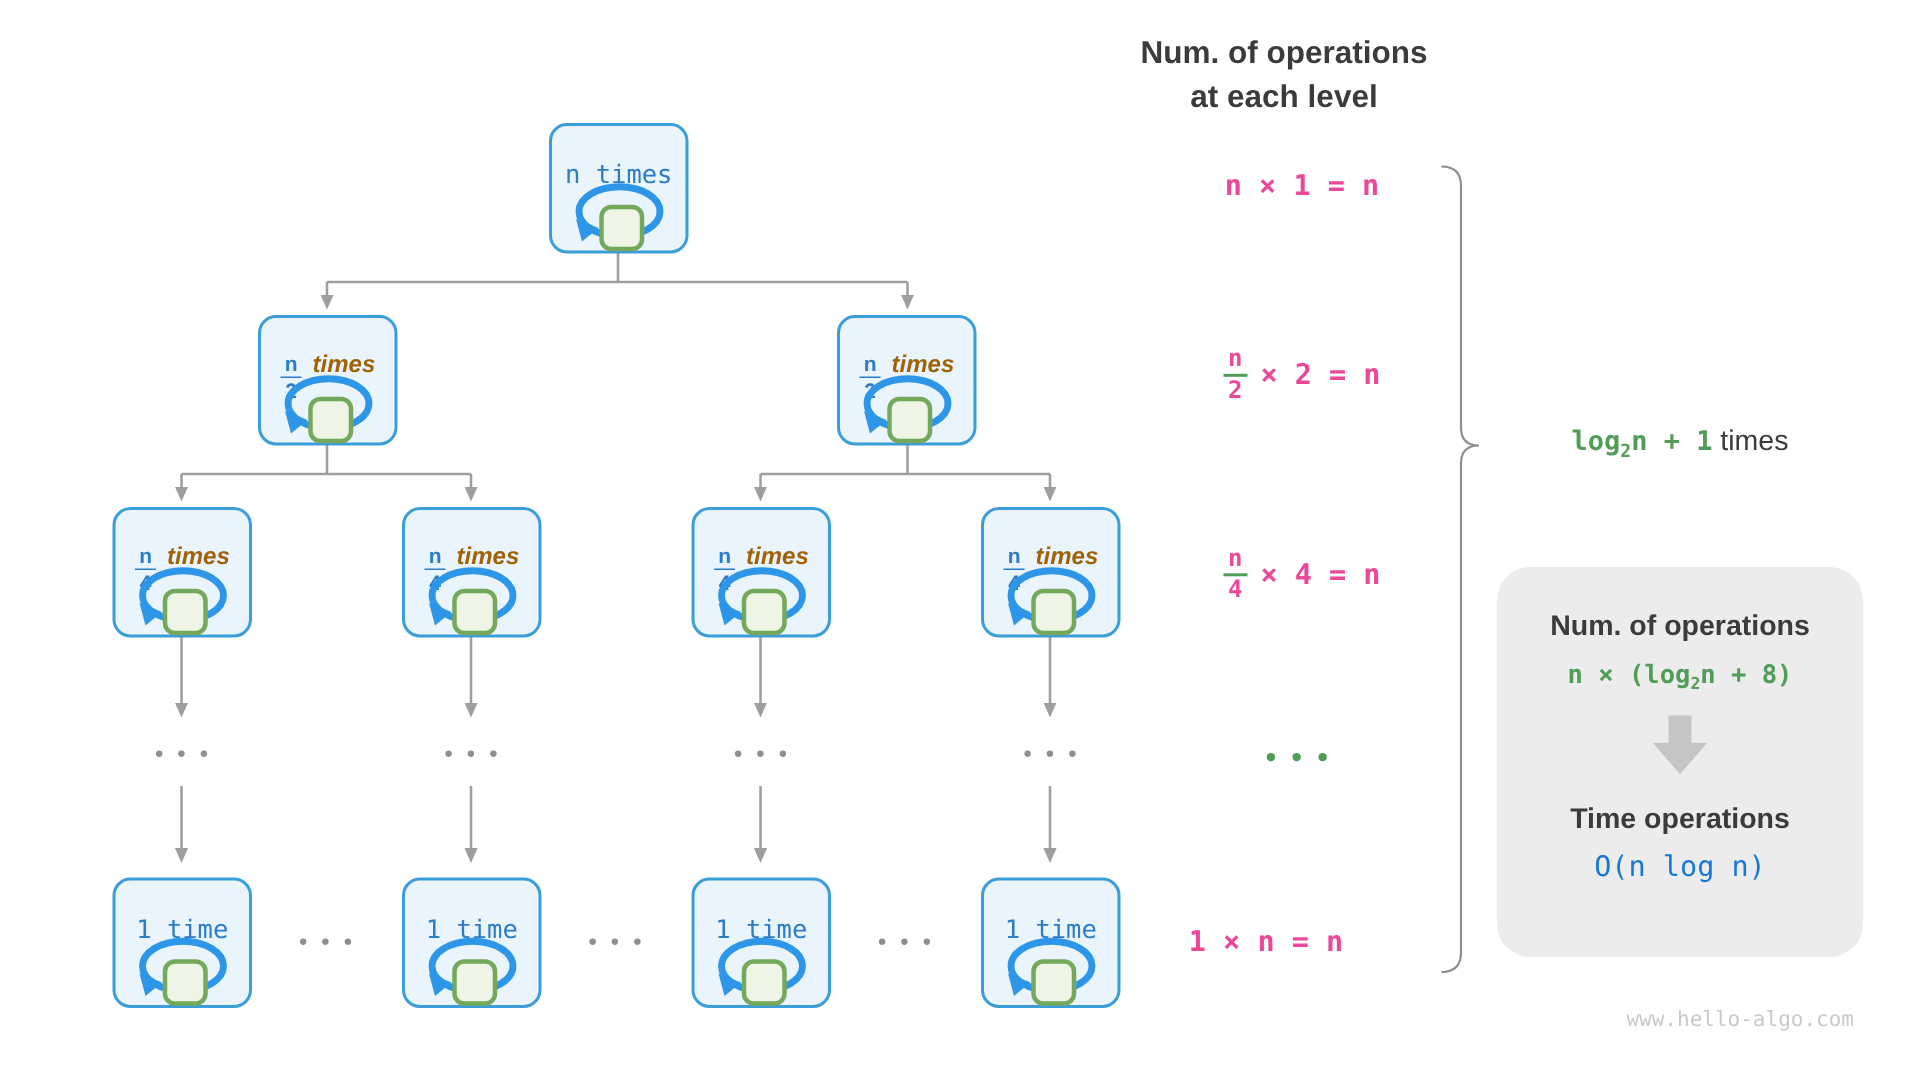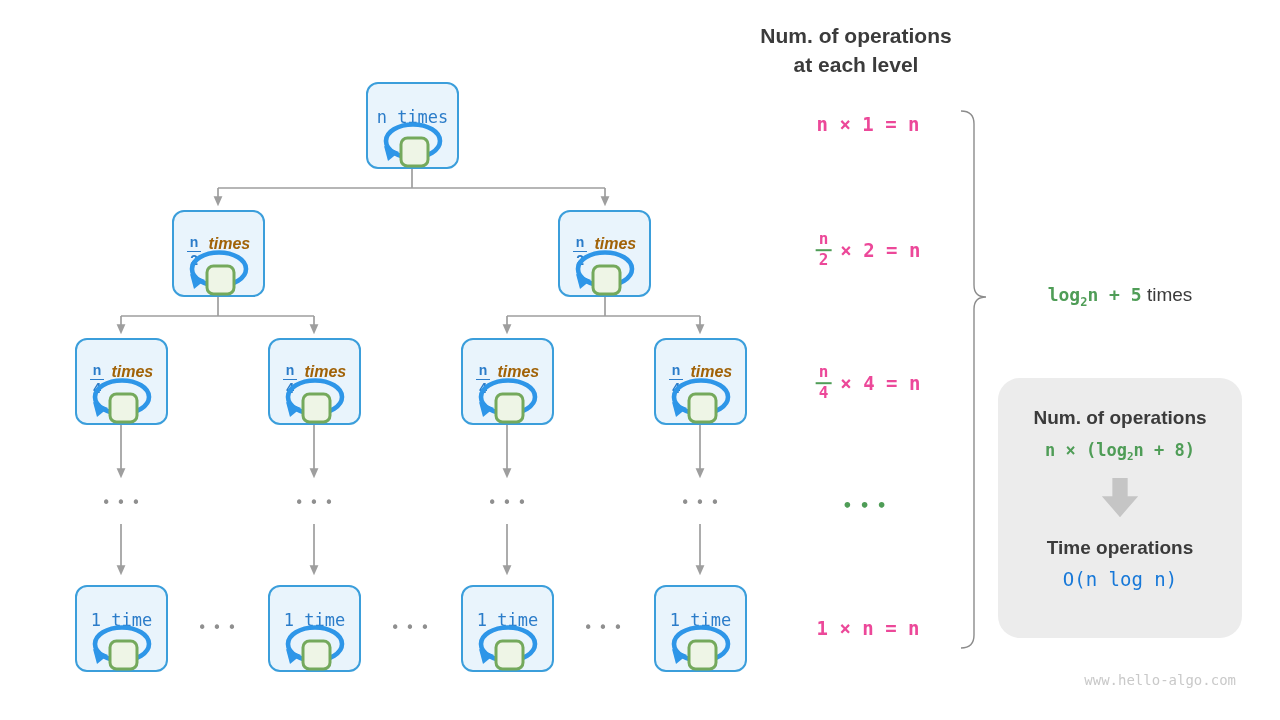--- a/index.html
+++ b/index.html
@@ -290,27 +290,27 @@
 <div class="formula-row" style="left:868px;top:383px">
   <span class="gfrac">
     <span class="fnum">n</span>
     <span class="fden">4</span>
   </span>
   <span>× 4 = n</span>
 </div>
 
 <span class="dots green" style="left:868px;top:505px">•••</span>
 
-<div class="formula-row" style="left:868px;top:628px">
+<div class="formula-row" style="left:844px;top:628px">
   <span>1 × n = n</span>
 </div>
 
 <div class="brace-label">
   <div>
-    <span class="green-mono"><span>log</span><sub>2</sub><span>n + 5</span></span><span> times</span>
+    <span class="green-mono"><span>log</span><sub>2</sub><span>n + 1</span></span><span> times</span>
   </div>
 </div>
 
 <div class="summary-box">
   <div class="summary-title">Num. of operations</div>
   <div class="summary-formula"><span>n × (log</span><sub>2</sub><span>n + 8)</span></div>
   <svg class="summary-arrow" width="44" height="44" viewBox="0 0 46 44">
     <path d="M15 0 H31 V19 H42 L23 41 L4 19 H15 Z" fill="#c5c5c5"></path>
   </svg>
   <div class="result-title">Time operations</div>

